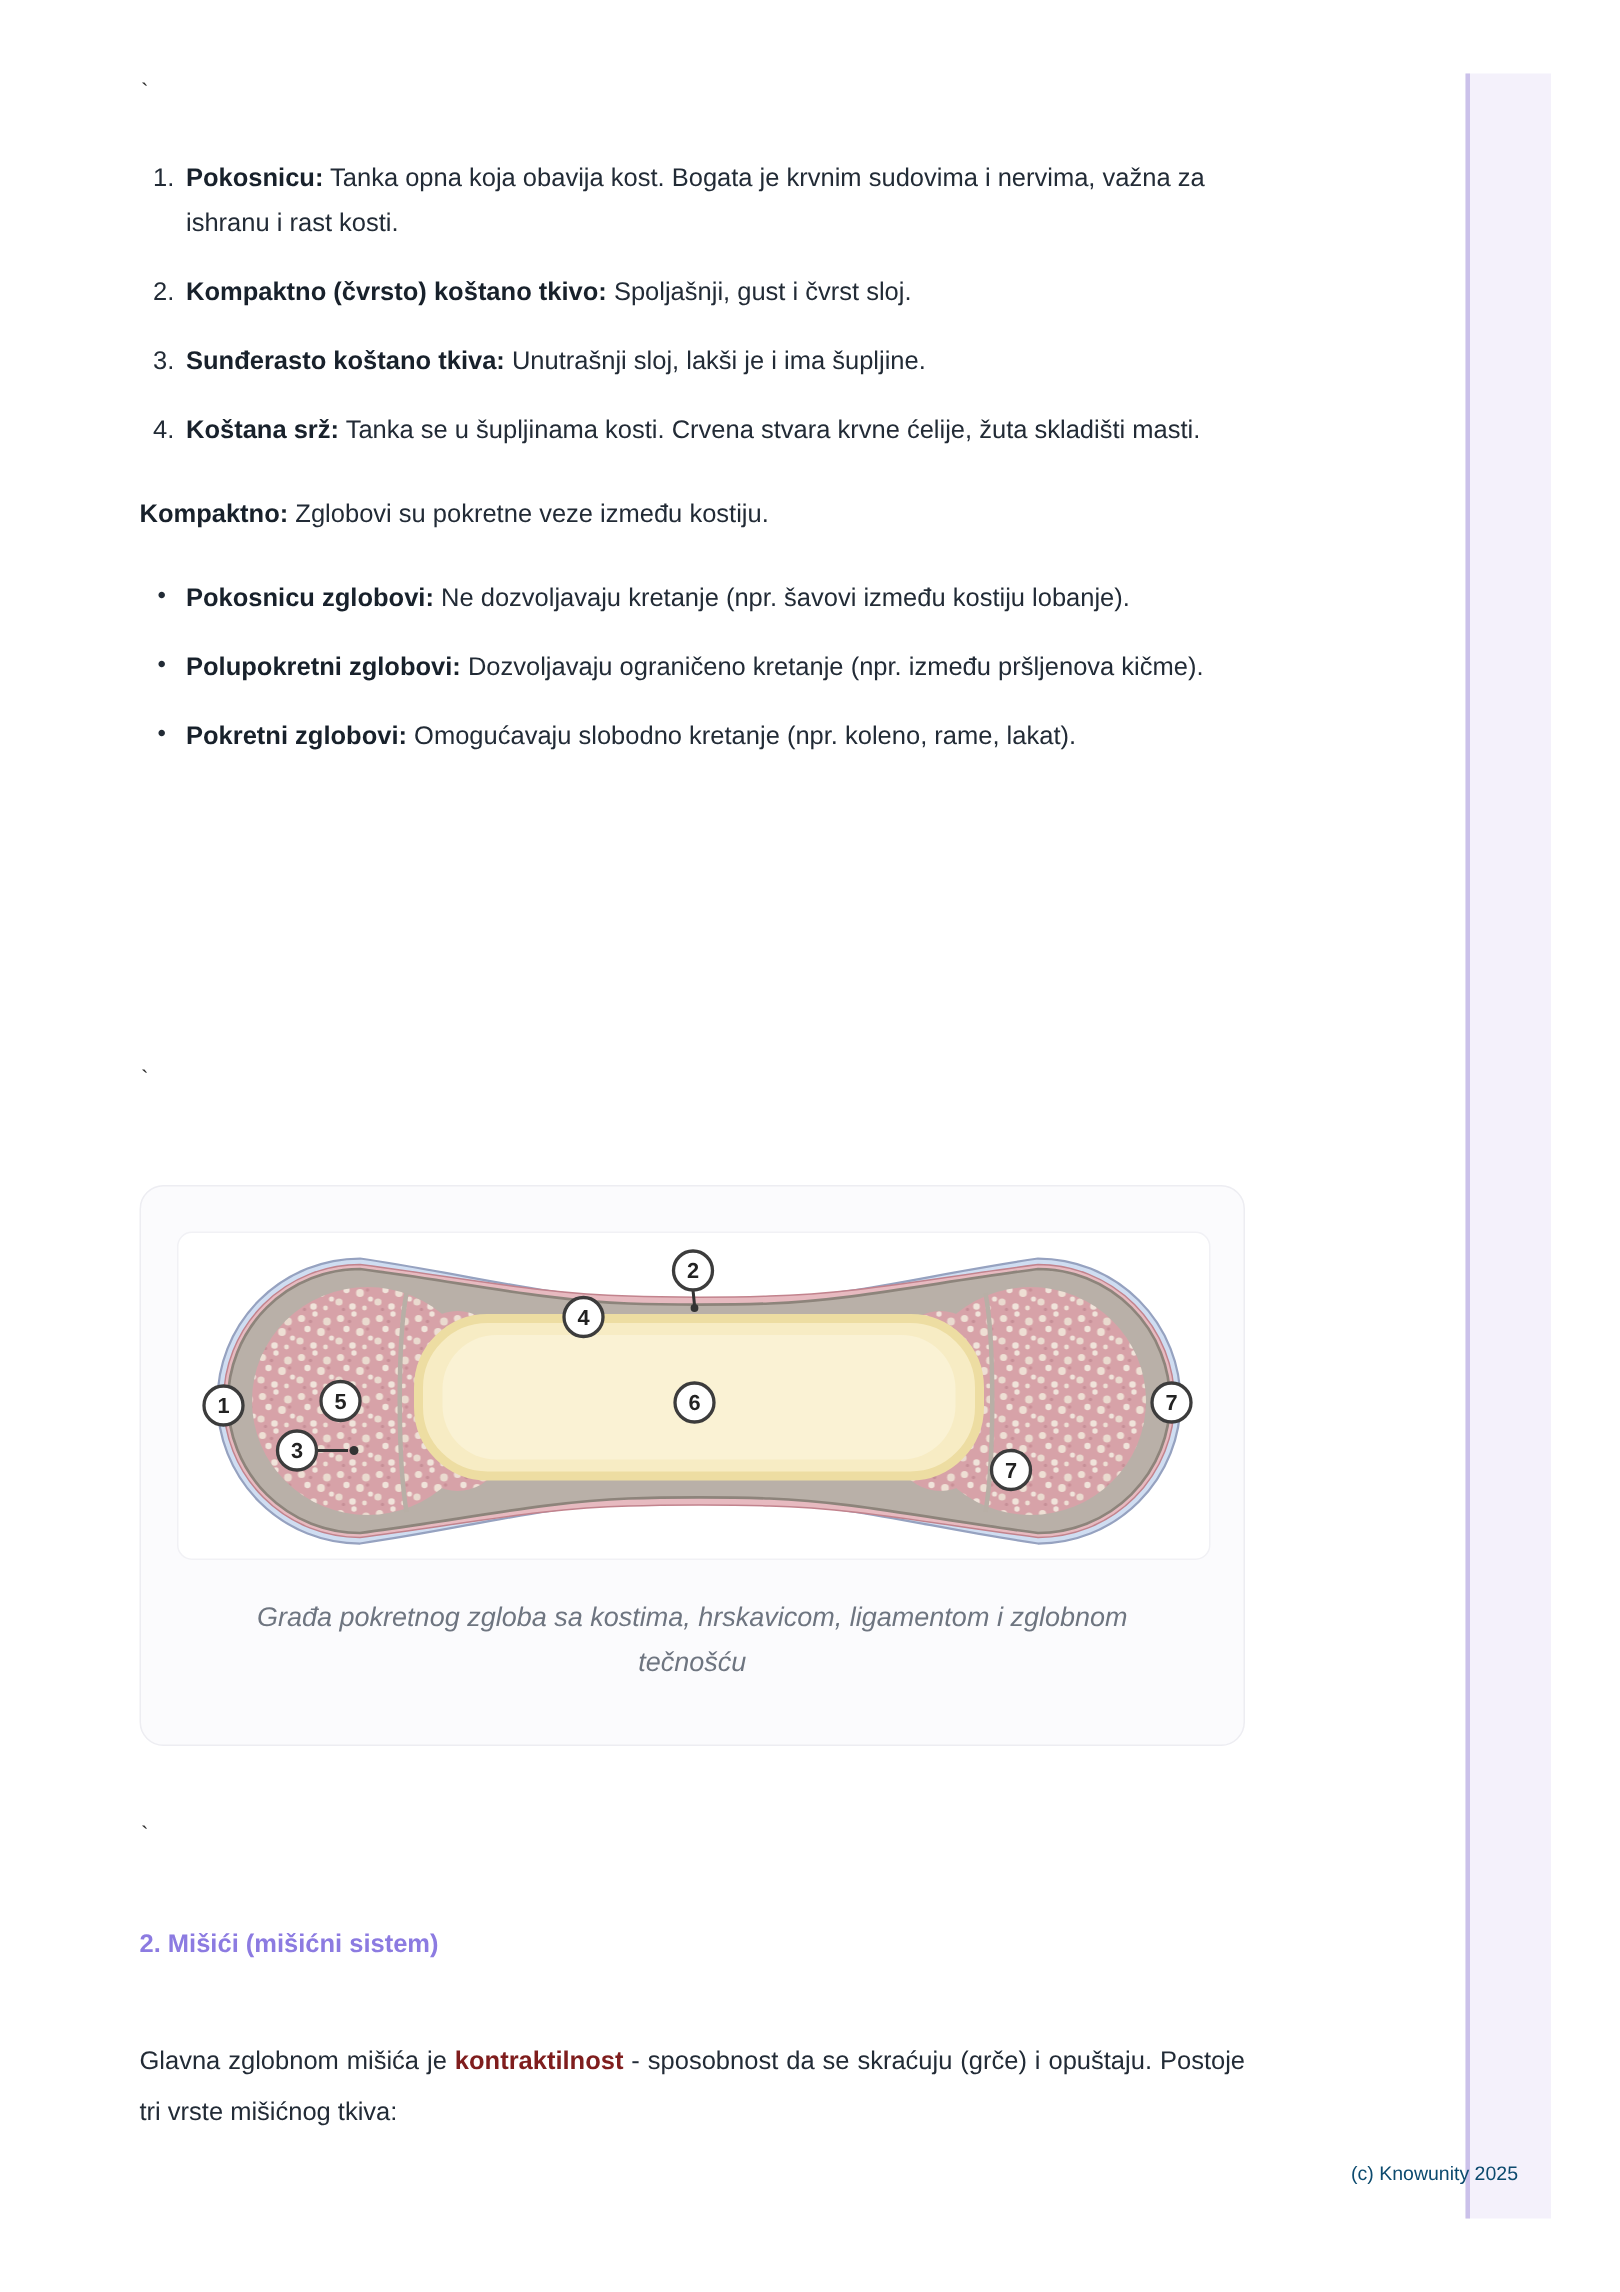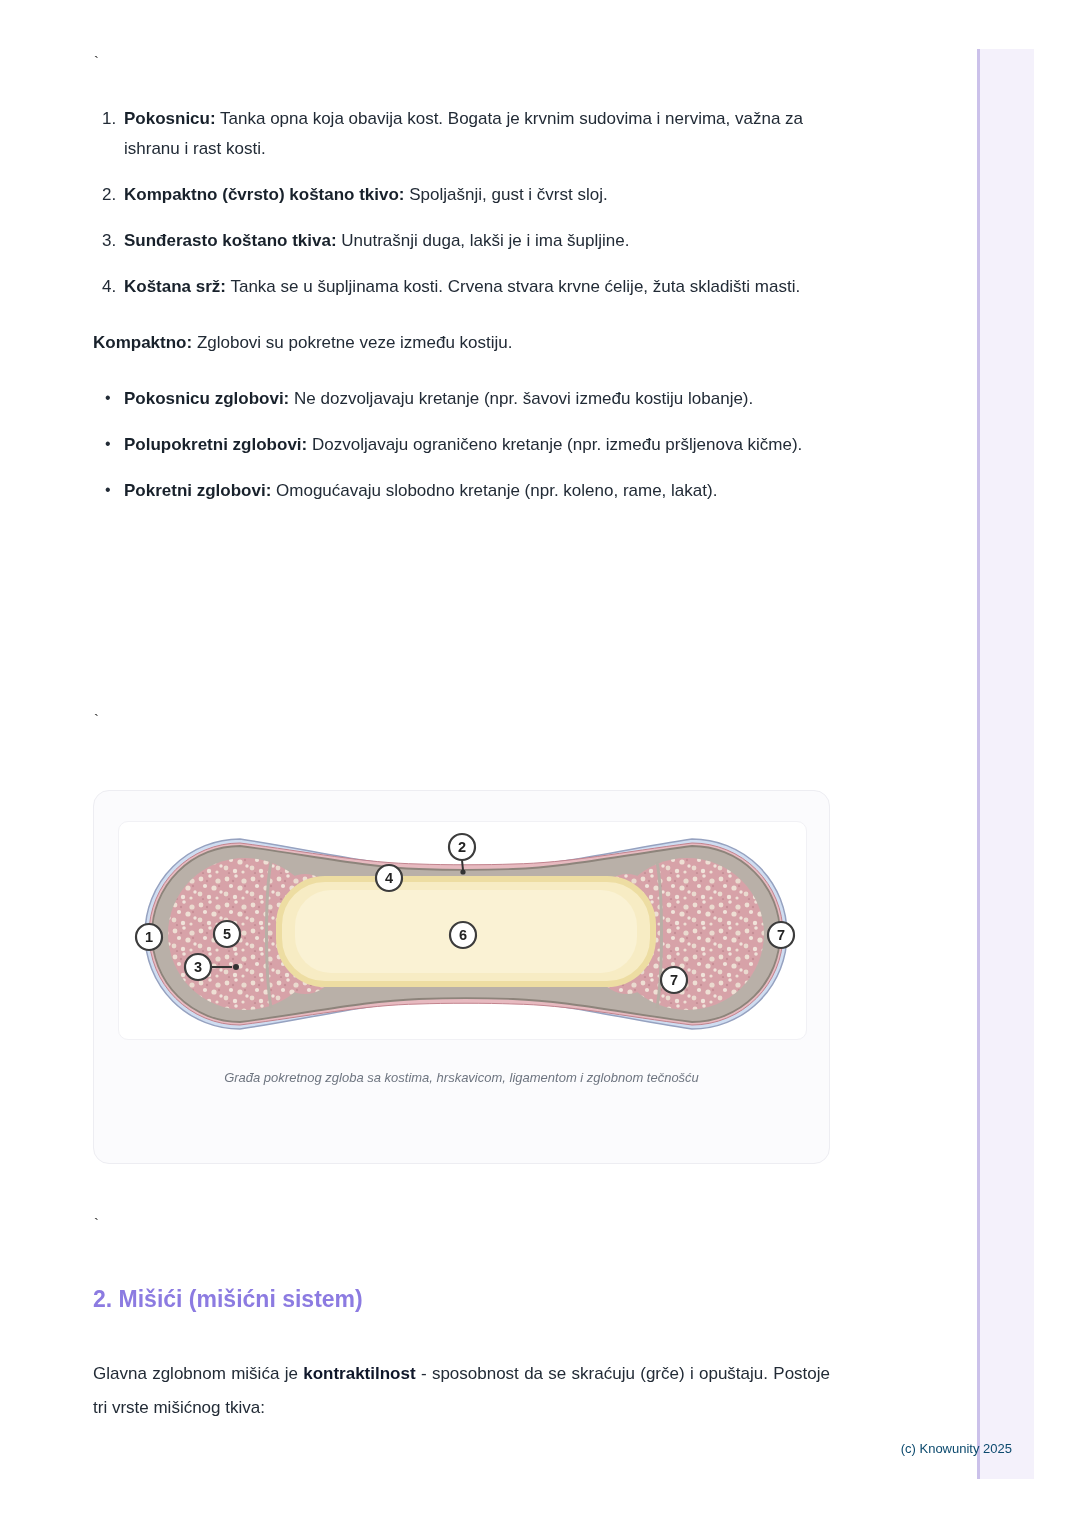--- a/index.html
+++ b/index.html
@@ -27,32 +27,32 @@
     position:absolute; left:93px; top:790px; width:737px; height:374px;
     background:#fbfbfd; border:1px solid #ededf2; border-radius:16px; box-sizing:border-box;
   }
   .figure-panel {
     position:absolute; left:24px; top:30px; width:689px; height:219px;
     background:#ffffff; border:1px solid #f1f1f5; border-radius:10px; box-sizing:border-box; overflow:hidden;
   }
   .figure-panel svg { position:absolute; left:0; top:0; }
   .figure-caption {
     position:absolute; top:272px; left:0; right:0; text-align:center;
-    font-style:italic; color:#6e7580; font-size:13px; line-height:30px;
+    font-style:italic; color:#6e7580; font-size:18px; line-height:30px;
   }
   .figure-caption span { display:inline-block; max-width:640px; }
 
   .muscles-heading {
-    position:absolute; left:93px; top:1286px; font-size:23px; font-weight:700; color:#8c7be1;
+    position:absolute; left:93px; top:1286px; font-size:17px; font-weight:700; color:#8c7be1;
   }
   .muscles-para {
     position:absolute; left:93px; top:1340px; width:737px;
     font-size:17px; line-height:34px; text-align:justify;
   }
-  .muscles-para b { font-weight:700; color:#0f172a; }
+  .muscles-para b { font-weight:700; color:#7f1d1d; }
   .watermark {
     position:absolute; top:1441px; right:68px; font-size:13px; color:#0c4a6e; z-index:5;
   }
   svg text.lbl { font-family:"Liberation Sans", sans-serif; font-size:14.5px; font-weight:700; fill:#222222; }
 </style>
 </head>
 <body>
 
 <div class="sidebar"></div>
 
@@ -63,21 +63,21 @@
 <div class="content">
 
   <ol class="list">
     <li class="item">
       <span class="marker">1.</span><b>Pokosnicu:</b><span> Tanka opna koja obavija kost. Bogata je krvnim sudovima i nervima, važna za ishranu i rast kosti.</span>
     </li>
     <li class="item">
       <span class="marker">2.</span><b>Kompaktno (čvrsto) koštano tkivo:</b><span> Spoljašnji, gust i čvrst sloj.</span>
     </li>
     <li class="item">
-      <span class="marker">3.</span><b>Sunđerasto koštano tkiva:</b><span> Unutrašnji duga, lakši je i ima šupljine.</span>
+      <span class="marker">3.</span><b>Sunđerasto koštano tkiva:</b><span> Unutrašnji sloj, lakši je i ima šupljine.</span>
     </li>
     <li class="item">
       <span class="marker">4.</span><b>Koštana srž:</b><span> Tanka se u šupljinama kosti. Crvena stvara krvne ćelije, žuta skladišti masti.</span>
     </li>
   </ol>
 
   <p class="lead zgl"><b>Kompaktno:</b><span> Zglobovi su pokretne veze između kostiju.</span></p>
 
   <ul class="list">
     <li class="item">

